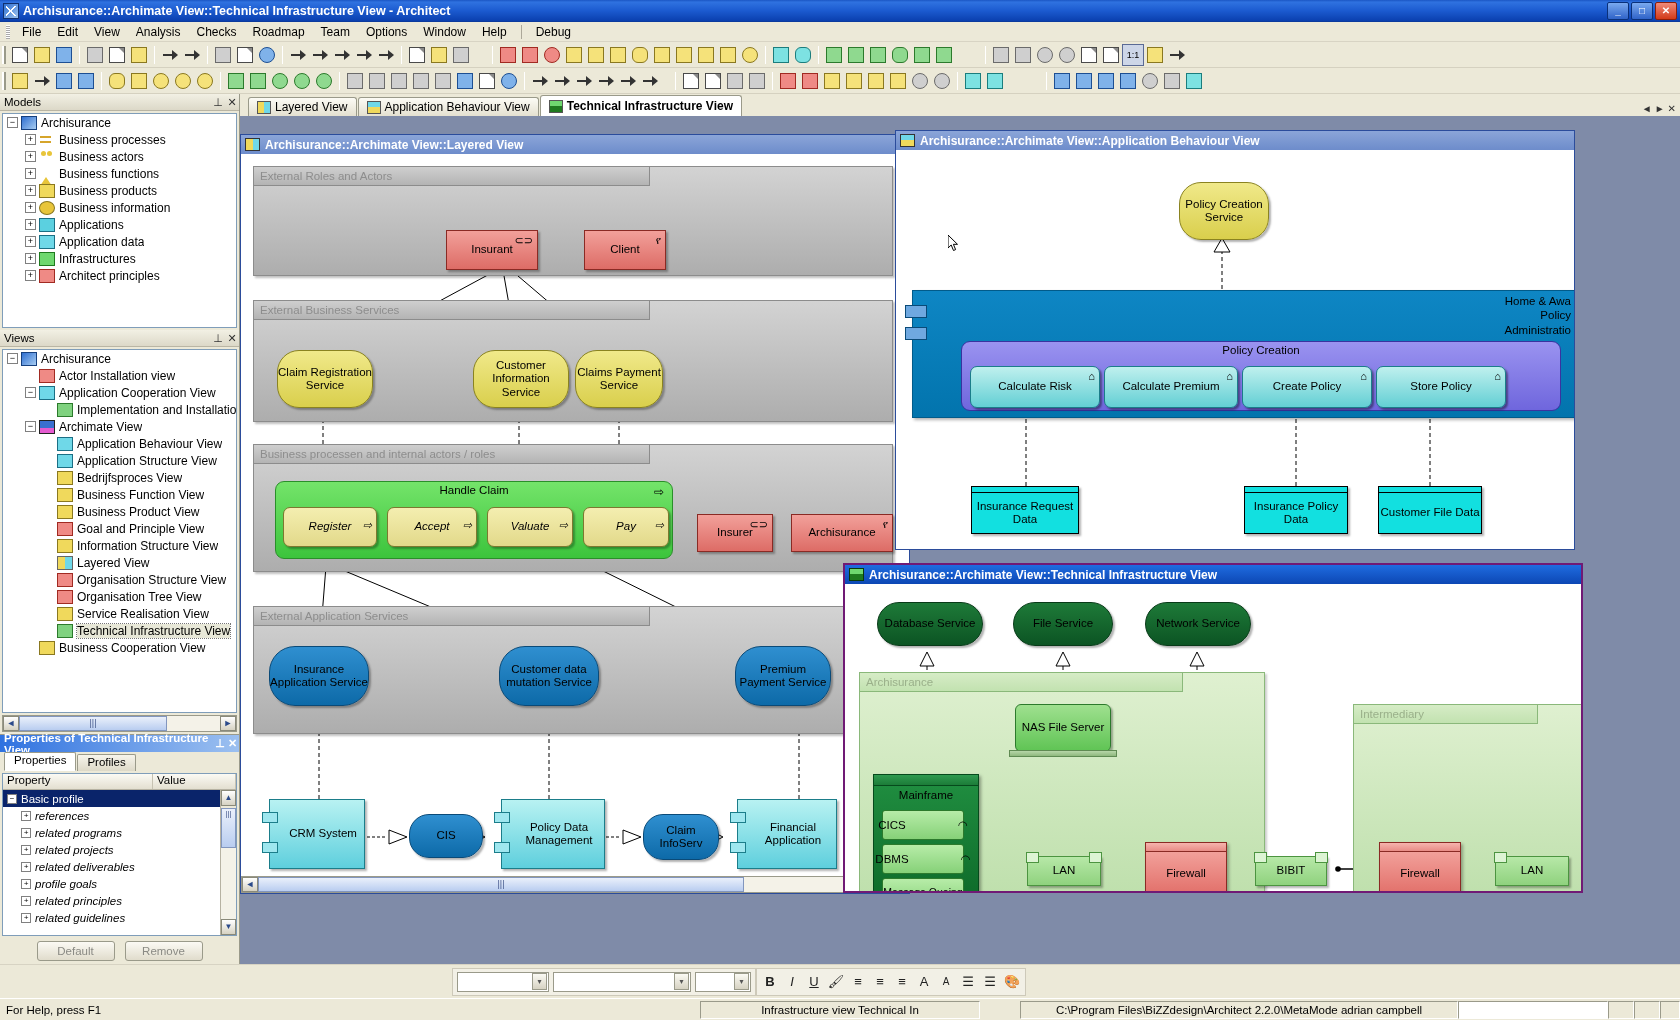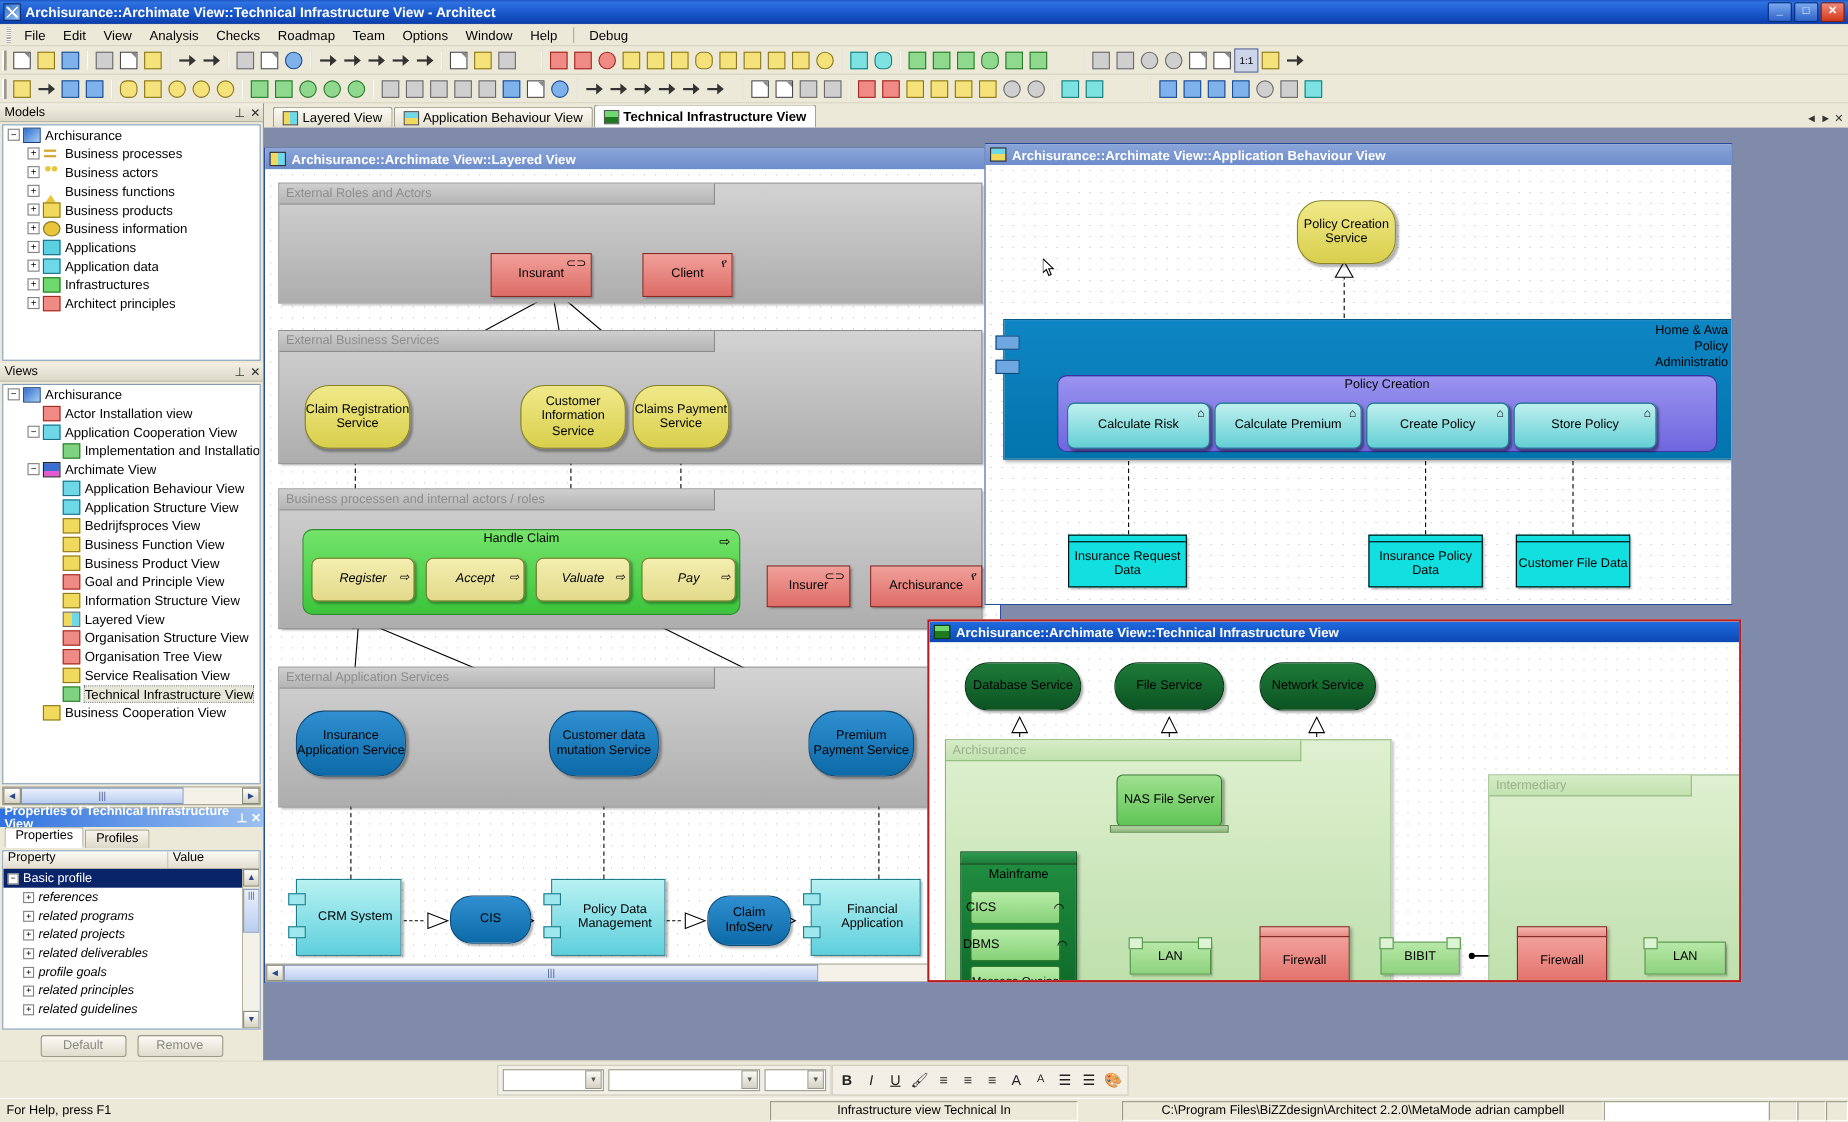--- a/index.html
+++ b/index.html
@@ -1045,21 +1045,21 @@
             <div class="hdr"></div>
             <span style="padding-top:6px;">Insurance Policy Data</span>
           </div>
           <div class="shape datobj" style="left:482px;top:336px;width:104px;height:48px;">
             <div class="hdr"></div>
             <span style="padding-top:6px;">Customer File Data</span>
           </div>
         </div>
       </div>
 
-      <div class="mdiwin" style="left:603px;top:447px;width:740px;height:330px;border:2px solid #b91c1c;">
+      <div class="mdiwin" style="left:603px;top:447px;width:740px;height:330px;border:2px solid #701a75;">
         <div class="mdibar active">
           <span class="mi" style="background:linear-gradient(to bottom,#6fd86f 45%,#1f7a1f 45%);border:1px solid #0a3a0a;"></span>
           <span>Archisurance::Archimate View::Technical Infrastructure View</span>
         </div>
         <div class="canvas">
           <svg class="edges" width="740" height="310">
 
             <polygon points="82,68 75,82 89,82" fill="#fff" stroke="#000"></polygon>
             <polygon points="218,68 211,82 225,82" fill="#fff" stroke="#000"></polygon>
             <polygon points="352,68 345,82 359,82" fill="#fff" stroke="#000"></polygon>

